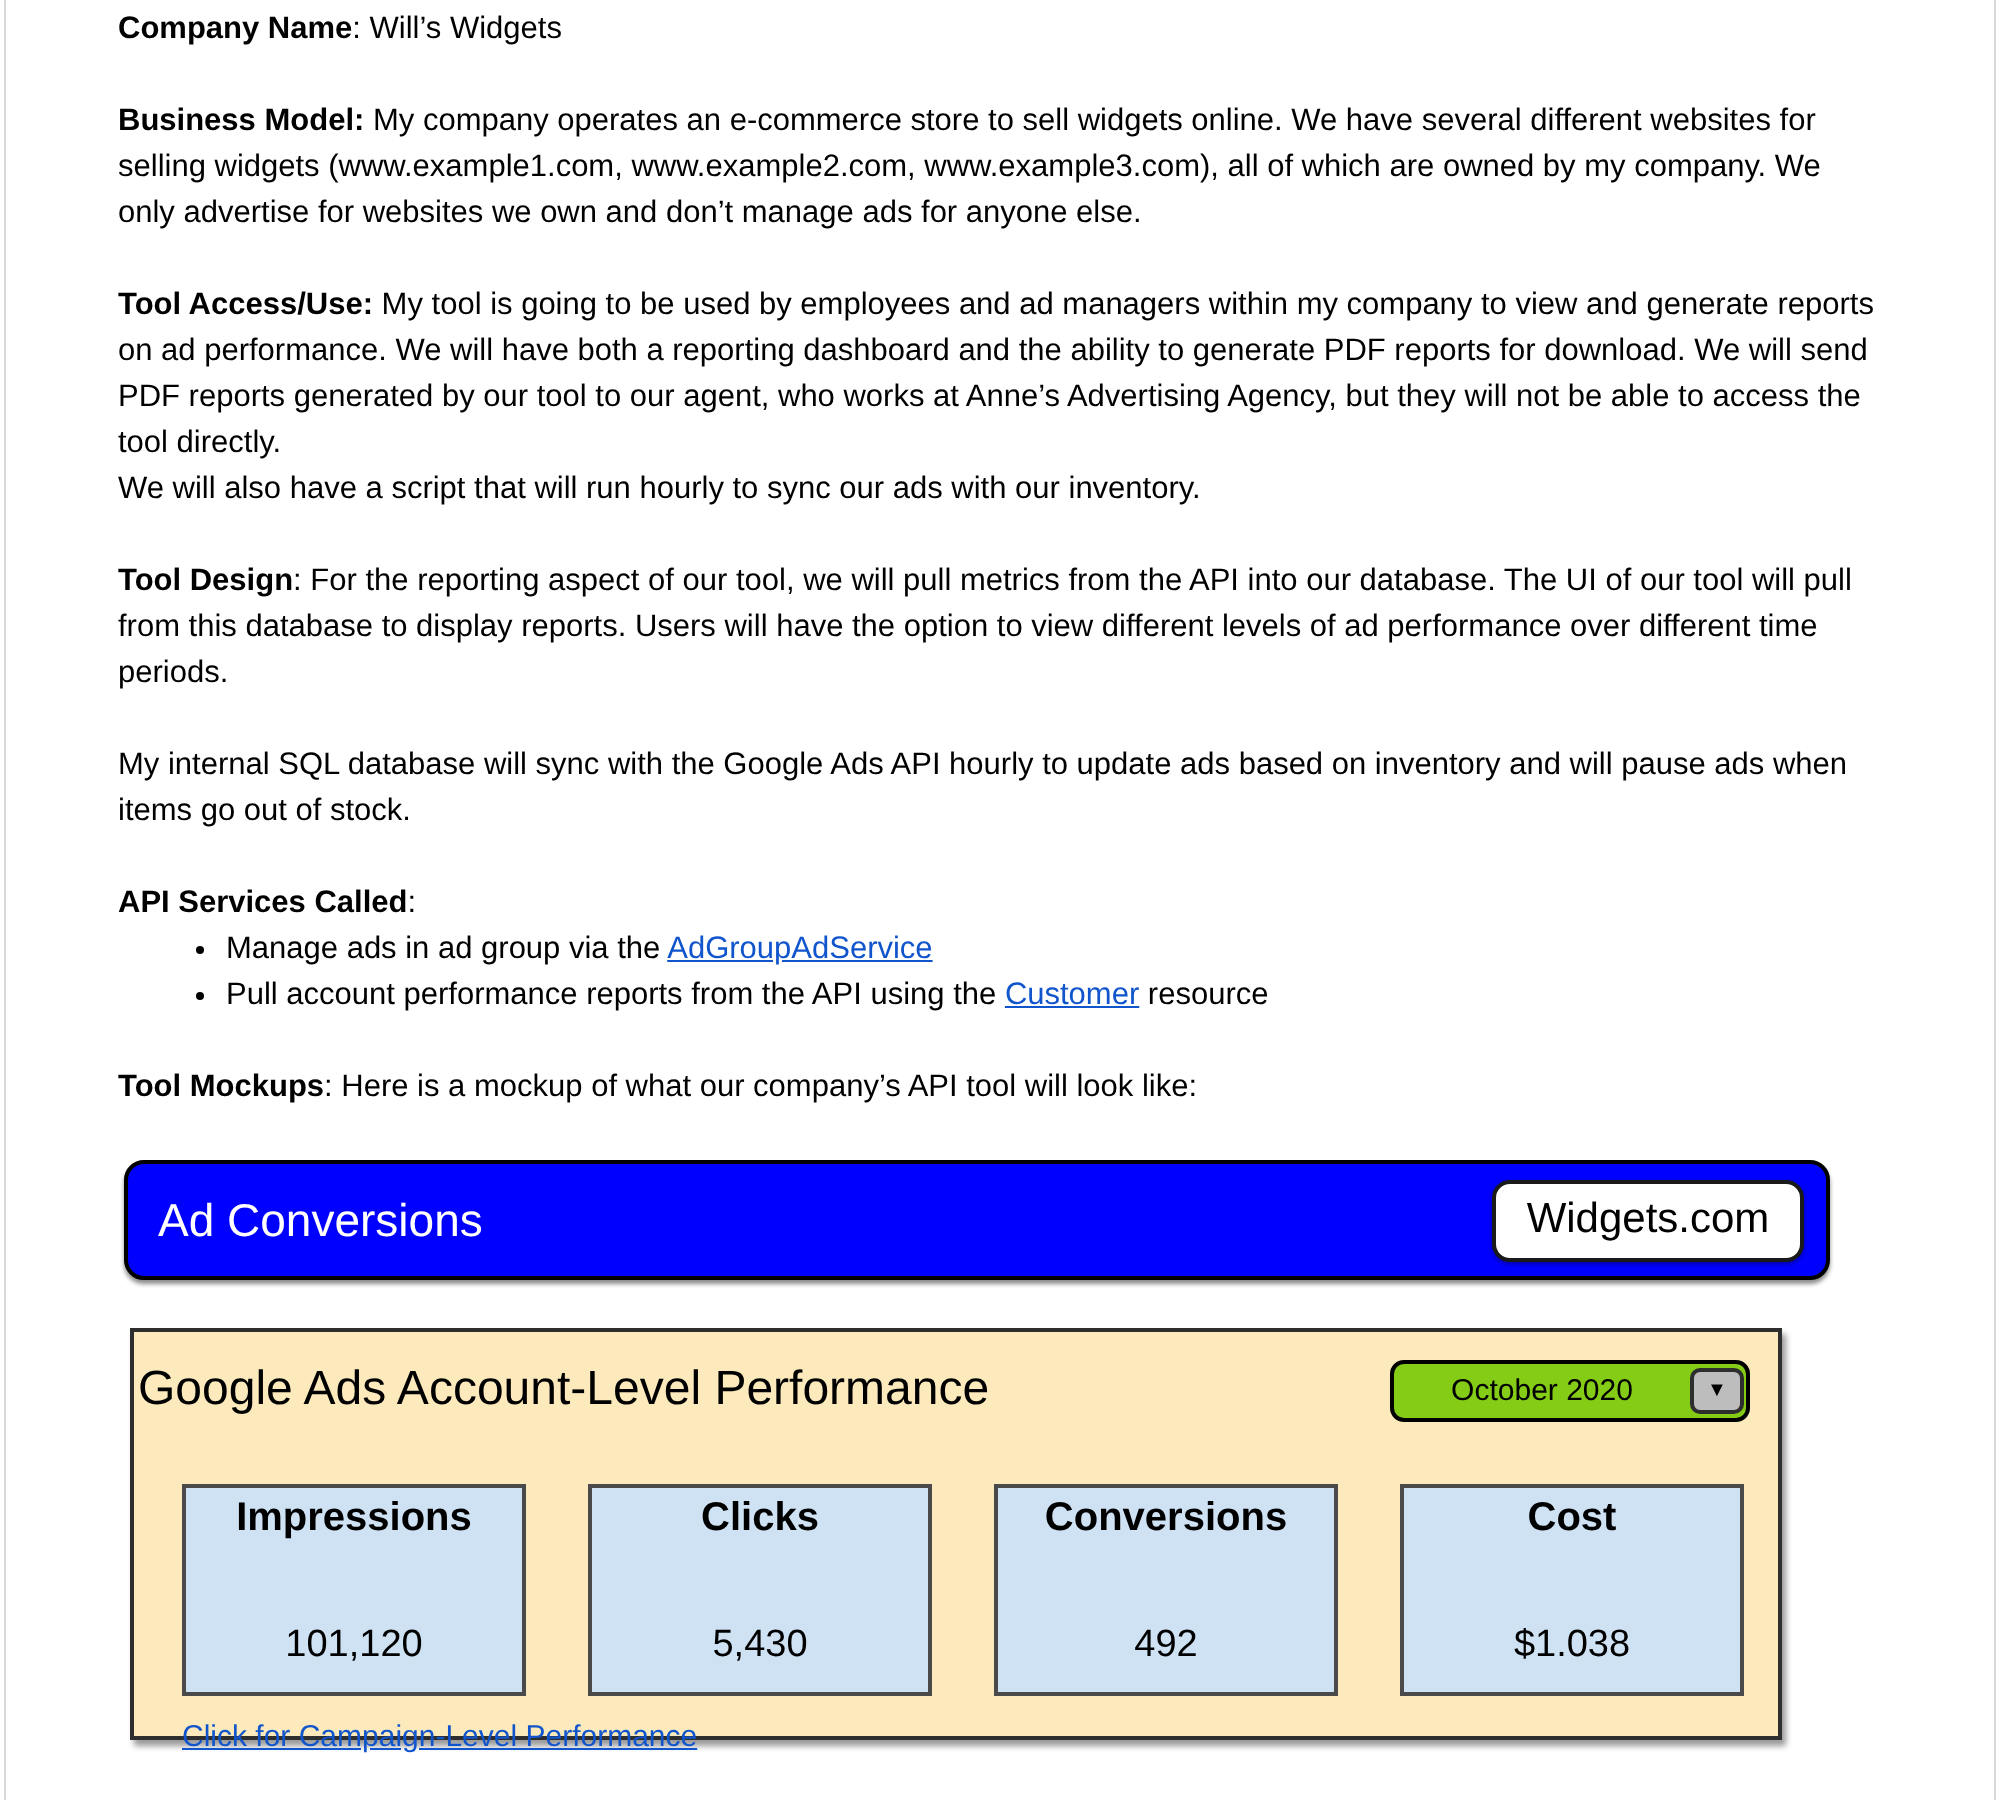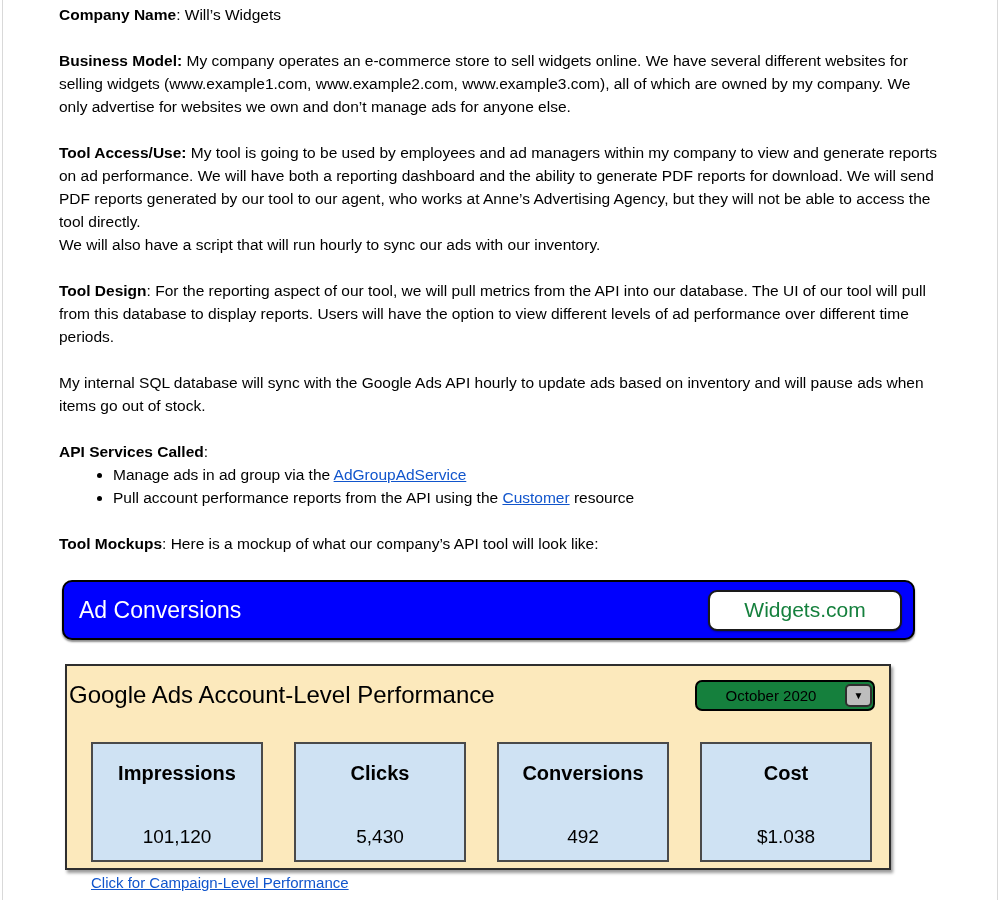--- a/index.html
+++ b/index.html
@@ -25,52 +25,52 @@
   .mock-header{
     margin:25px 0 0 3px;width:823px;height:56px;
     background:var(--accent,#0000fe);
     border:2px solid #000;border-radius:10px;
     box-shadow:0 2px 2px rgba(0,0,0,.45);
     display:flex;align-items:center;justify-content:space-between;
     padding:0 11px 0 15px;
   }
   .mock-title{color:#fff;font-size:23px;}
   .site-btn{
-    width:194px;height:41px;background:#fff;border:2px solid #1a1a1a;border-radius:9px;
-    font-family:"Liberation Sans", sans-serif;font-size:21px;color:#15803d;cursor:pointer;
+    width:156px;height:41px;background:#fff;border:2px solid #1a1a1a;border-radius:9px;
+    font-family:"Liberation Sans", sans-serif;font-size:21px;color:#000000;cursor:pointer;
     box-shadow:0 1px 2px rgba(0,0,0,.35);
   }
 
   
   .mock-panel{
     margin:24px 0 0 6px;width:822px;height:202px;
     background:var(--panel,#fce9bc);
     border:2px solid #2e2e2e;
     box-shadow:2px 3px 3px rgba(0,0,0,.4);
   }
   .panel-top{display:flex;justify-content:space-between;align-items:flex-start;padding:14px 14px 0 2px;}
   .panel-title{font-size:24px;line-height:30px;}
   .dropdown{
-    width:176px;height:27px;background:#15803d;border:2px solid #000;border-radius:7px;
+    width:176px;height:27px;background:#84cc16;border:2px solid #000;border-radius:7px;
     display:flex;align-items:center;cursor:pointer;
   }
   .dd-value{flex:1;text-align:center;font-size:15px;}
   .dd-btn{
     width:27px;height:23px;margin-right:1px;background:#bdbdbd;
     border:2px solid #2e2e2e;border-radius:5px;box-sizing:border-box;
     display:flex;align-items:center;justify-content:center;cursor:pointer;
   }
   .dd-arrow{font-size:10px;line-height:1;color:#000;}
 
   .metric-row{margin:31px 17px 0 24px;display:flex;justify-content:space-between;}
   .metric-card{
     width:168px;height:86px;box-sizing:content-box;
     background:var(--card,#cfe2f3);border:2px solid #4a4a4a;
     display:flex;flex-direction:column;align-items:center;justify-content:space-between;
-    padding:18px 0 12px 0;
+    padding:4px 0 12px 0;
   }
   .metric-label{font-size:20px;font-weight:bold;}
   .metric-value{font-size:19px;}
   .campaign-link{display:inline-block;margin:12px 0 0 24px;font-size:15px;}
 </style>
 </head>
 <body style="--accent: #0000fe; --link: #1155cc; --panel: #fce9bc; --card: #cfe2f3;">
 
 <div class="page-edge left"></div>
 <div class="page-edge right"></div>

